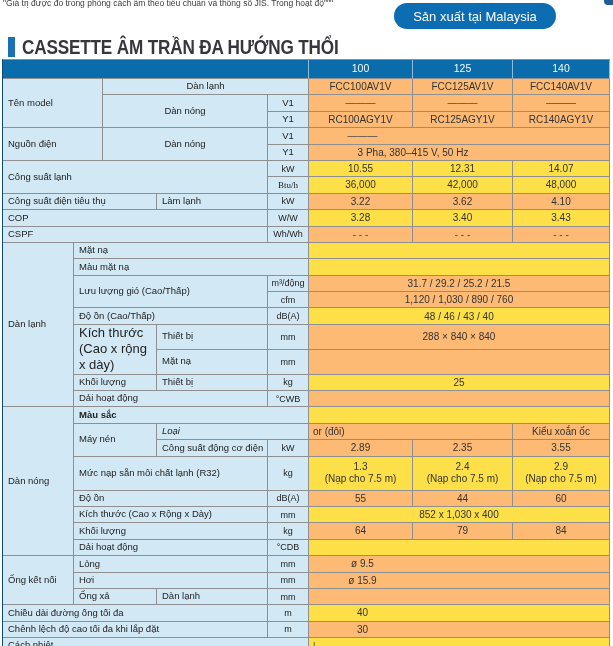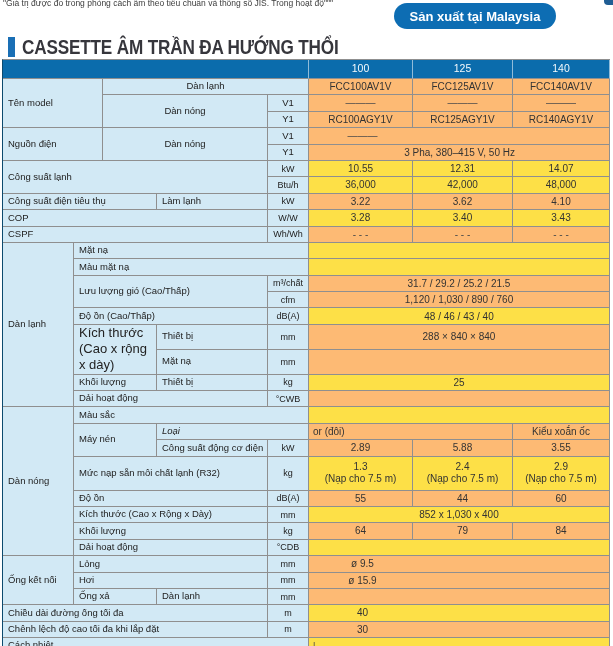--- a/index.html
+++ b/index.html
@@ -7,21 +7,21 @@
     width:613px;height:646px;overflow:hidden;position:relative;
     background:#ffffff;font-family:"Liberation Sans",sans-serif;
   }
   .note{
     position:absolute;top:-3px;left:3px;width:392px;height:14px;overflow:hidden;
     font-size:8.5px;line-height:12px;color:#3c3c3c;white-space:nowrap;
   }
   .badge{
     position:absolute;left:394px;top:3px;width:162px;height:26px;
     background:#0d6db3;border-radius:13px;color:#ffffff;
-    font-weight:bold;font-size:13px;
+    font-weight:normal;font-size:13px;
     display:flex;align-items:center;justify-content:center;white-space:nowrap;
   }
   .corner-sliver{
     position:absolute;right:0;top:0;width:9px;height:5px;background:#1f5d94;
     border-bottom-left-radius:4px;
   }
   .titlebar{position:absolute;left:8px;top:35px;height:24px;display:flex;align-items:center}
   .accent{width:7px;height:20px;background:#1a6fb5;margin-right:7px;flex:none}
   .title{
     font-size:19.5px;font-weight:bold;color:#36363c;letter-spacing:-0.2px;
@@ -45,21 +45,21 @@
   td.u{font-size:9px;padding:0 1px}
   td.v{background:#fdba74}
   td.g{background:#fde047}
   td.al-c{text-align:center;padding-left:2px}
   td.al-l{text-align:left;padding-left:4px}
   td.nl{white-space:pre-line;line-height:1.25;height:33px}
   td.l.nl{font-size:13px;height:auto}
   td.dash{color:#4a4a4a}
   td.tick{font-size:9px;color:#444}
   .w1{width:103px;text-align:center}
-  .w12{width:204px;text-align:right}
+  .w12{width:204px;text-align:center}
 </style>
 </head>
 <body>
 
 <div class="note">"Giá trị được đo trong phòng cách âm theo tiêu chuẩn và thông số JIS. Trong hoạt độ"""</div>
 <div class="badge">
   <span>Sản xuất tại Malaysia</span>
 </div>
 <div class="corner-sliver"></div>
 
@@ -121,21 +121,21 @@
         </td>
       </tr>
       <tr>
         <td colspan="4" rowspan="2" class="l">Công suất lạnh</td>
         <td class="u" style="border-right-color: rgb(143, 143, 143);">kW</td>
         <td class="g">10.55</td>
         <td class="g">12.31</td>
         <td class="g">14.07</td>
       </tr>
       <tr>
-        <td class="u" style="border-right-color: rgb(143, 143, 143);">Btu/h</td>
+        <td class="u" style="border-right-color: rgb(143, 143, 143); font-family: Liberation Serif, serif;">Btu/h</td>
         <td class="g">36,000</td>
         <td class="g">42,000</td>
         <td class="g">48,000</td>
       </tr>
       <tr>
         <td colspan="3" class="l">Công suất điện tiêu thụ</td>
         <td class="l">Làm lạnh</td>
         <td class="u" style="border-right-color: rgb(143, 143, 143);">kW</td>
         <td class="v">3.22</td>
         <td class="v">3.62</td>
@@ -159,21 +159,21 @@
         <td rowspan="9" class="l">Dàn lạnh</td>
         <td colspan="4" class="l" style="border-right-color: rgb(143, 143, 143);">Mặt nạ</td>
         <td colspan="3" class="g"></td>
       </tr>
       <tr>
         <td colspan="4" class="l" style="border-right-color: rgb(143, 143, 143);">Màu mặt nạ</td>
         <td colspan="3" class="g"></td>
       </tr>
       <tr>
         <td colspan="3" rowspan="2" class="l">Lưu lượng gió (Cao/Thấp)</td>
-        <td class="u" style="border-right-color: rgb(143, 143, 143);">m³/chất</td>
+        <td class="u" style="border-right-color: rgb(143, 143, 143);">m³/động</td>
         <td colspan="3" class="v">31.7 / 29.2 / 25.2 / 21.5</td>
       </tr>
       <tr>
         <td class="u" style="border-right-color: rgb(143, 143, 143);">cfm</td>
         <td colspan="3" class="v">1,120 / 1,030 / 890 / 760</td>
       </tr>
       <tr>
         <td colspan="3" class="l">Độ ồn (Cao/Thấp)</td>
         <td class="u" style="border-right-color: rgb(143, 143, 143);">dB(A)</td>
         <td colspan="3" class="g">48 / 46 / 43 / 40</td>
@@ -196,34 +196,34 @@
         <td class="u" style="border-right-color: rgb(143, 143, 143);">kg</td>
         <td colspan="3" class="g">25</td>
       </tr>
       <tr>
         <td colspan="3" class="l">Dải hoạt động</td>
         <td class="u" style="border-right-color: rgb(143, 143, 143);">°CWB</td>
         <td colspan="3" class="v"></td>
       </tr>
       <tr>
         <td rowspan="8" class="l">Dàn nóng</td>
-        <td colspan="4" class="l" style="border-right-color: rgb(143, 143, 143);">Màu sắc</td>
+        <td colspan="4" class="l" style="border-right-color: rgb(143, 143, 143); font-weight: bold;">Màu sắc</td>
         <td colspan="3" class="g"></td>
       </tr>
       <tr>
         <td colspan="2" rowspan="2" class="l">Máy nén</td>
         <td colspan="2" class="l" style="border-right-color: rgb(143, 143, 143); font-style: italic;">Loại</td>
         <td colspan="2" class="v al-l">or (đôi)</td>
         <td class="v">Kiểu xoắn ốc</td>
       </tr>
       <tr>
         <td class="l">Công suất động cơ điện</td>
         <td class="u" style="border-right-color: rgb(143, 143, 143);">kW</td>
         <td class="v">2.89</td>
-        <td class="v">5.88</td>
+        <td class="v">2.35</td>
         <td class="v">3.55</td>
       </tr>
       <tr>
         <td colspan="3" class="l">Mức nạp sẵn môi chất lạnh (R32)</td>
         <td class="u" style="border-right-color: rgb(143, 143, 143);">kg</td>
         <td class="g nl">1.3
 (Nạp cho 7.5 m)</td>
         <td class="g nl">2.4
 (Nạp cho 7.5 m)</td>
         <td class="g nl">2.9

